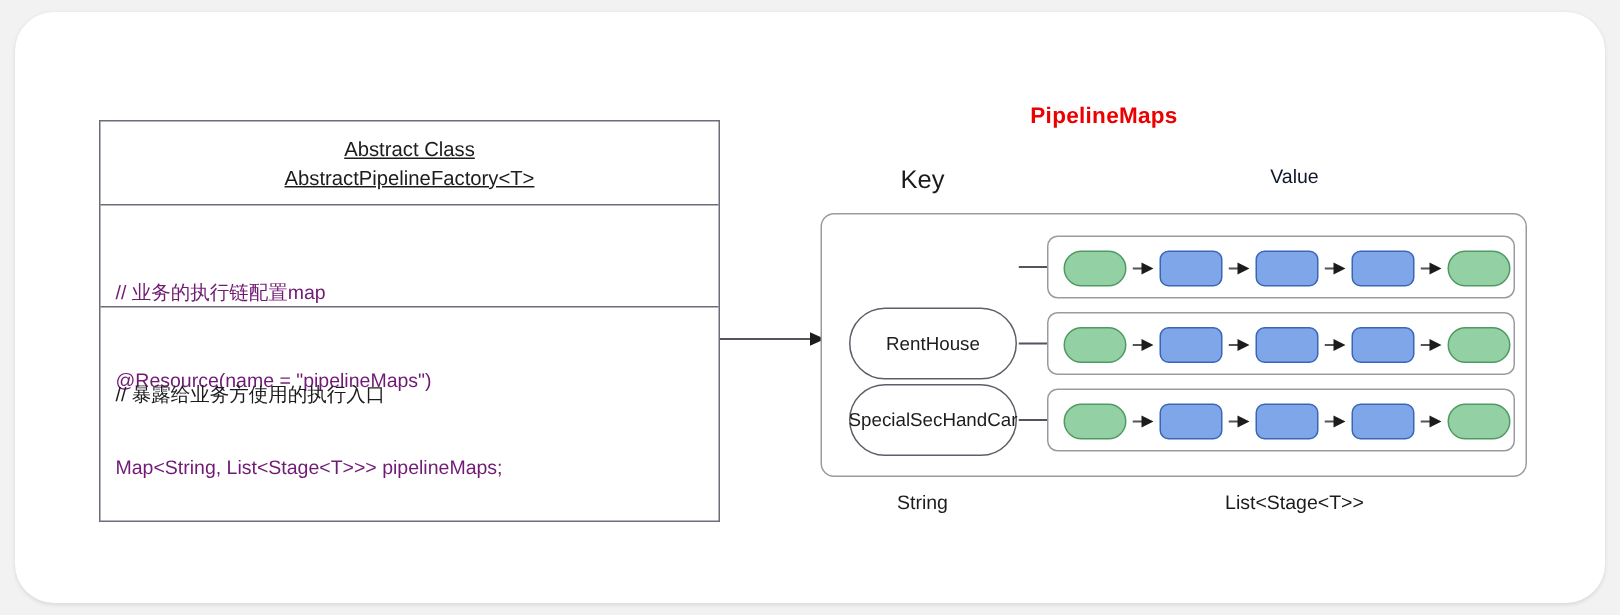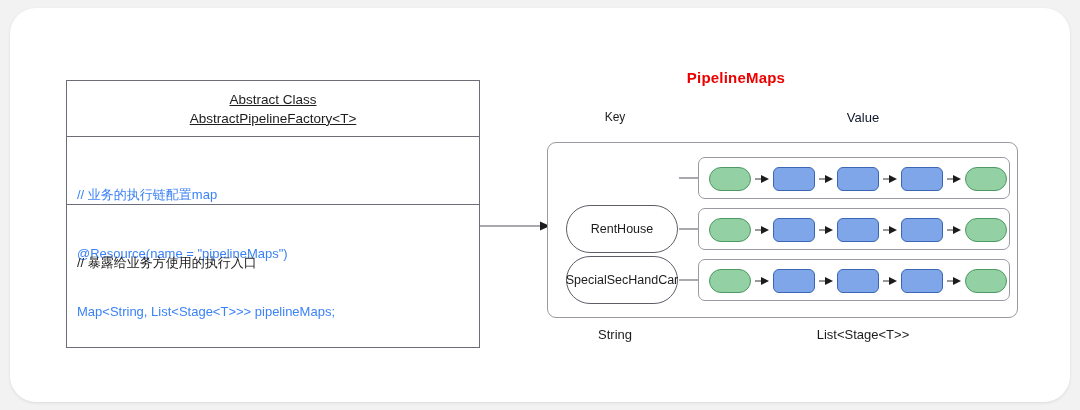--- a/index.html
+++ b/index.html
@@ -54,21 +54,21 @@
     font-size: 13.5px;
     color: #1c1c1c;
     line-height: 19px;
     text-decoration: underline;
   }
   #class-attrs {
     height: 68px;
     border-bottom: 1px solid #6b6d78;
     padding: 9px 10px 0 10px;
     font-size: 13px;
-    color: #3b82f6;
+    color: #701a75;
     line-height: 19.5px;
     white-space: pre;
   }
   #class-methods {
     padding: 9px 10px 0 10px;
     font-size: 13px;
     color: #1c1c1c;
     line-height: 19.5px;
     white-space: pre;
   }
@@ -95,21 +95,21 @@
     font-weight: bold;
     color: #ec0000;
     letter-spacing: 0.2px;
   }
   #key-head {
     position: absolute;
     left: 555px;
     top: 102px;
     width: 100px;
     text-align: center;
-    font-size: 12px;
+    font-size: 17px;
     color: #1c1c1c;
   }
   #value-head {
     position: absolute;
     left: 803px;
     top: 102px;
     width: 100px;
     text-align: center;
     font-size: 13px;
     color: #0f172a;

